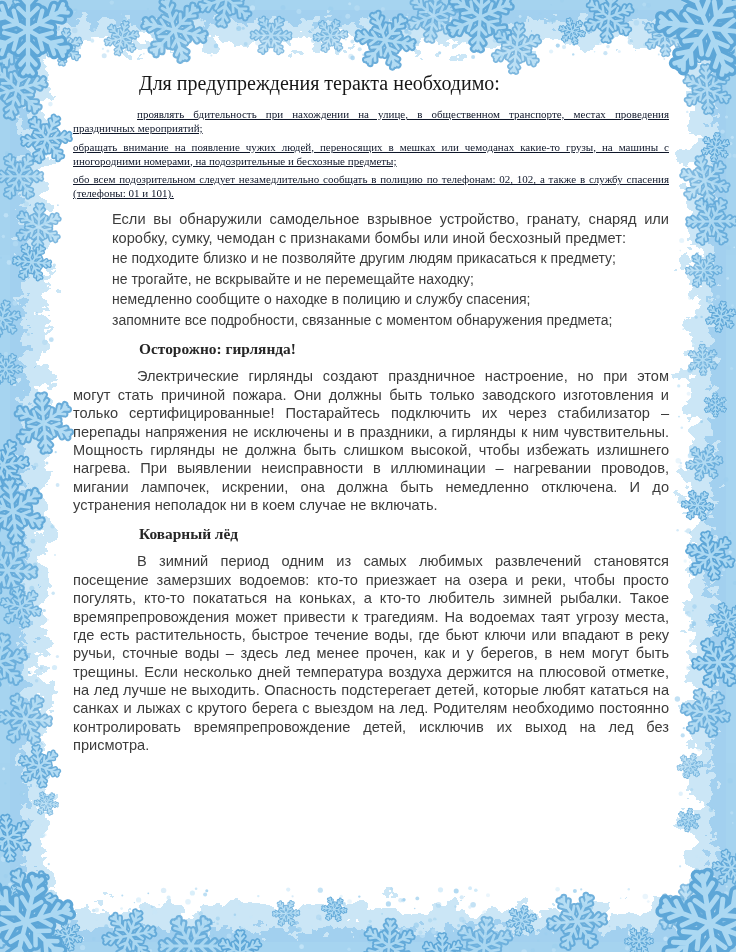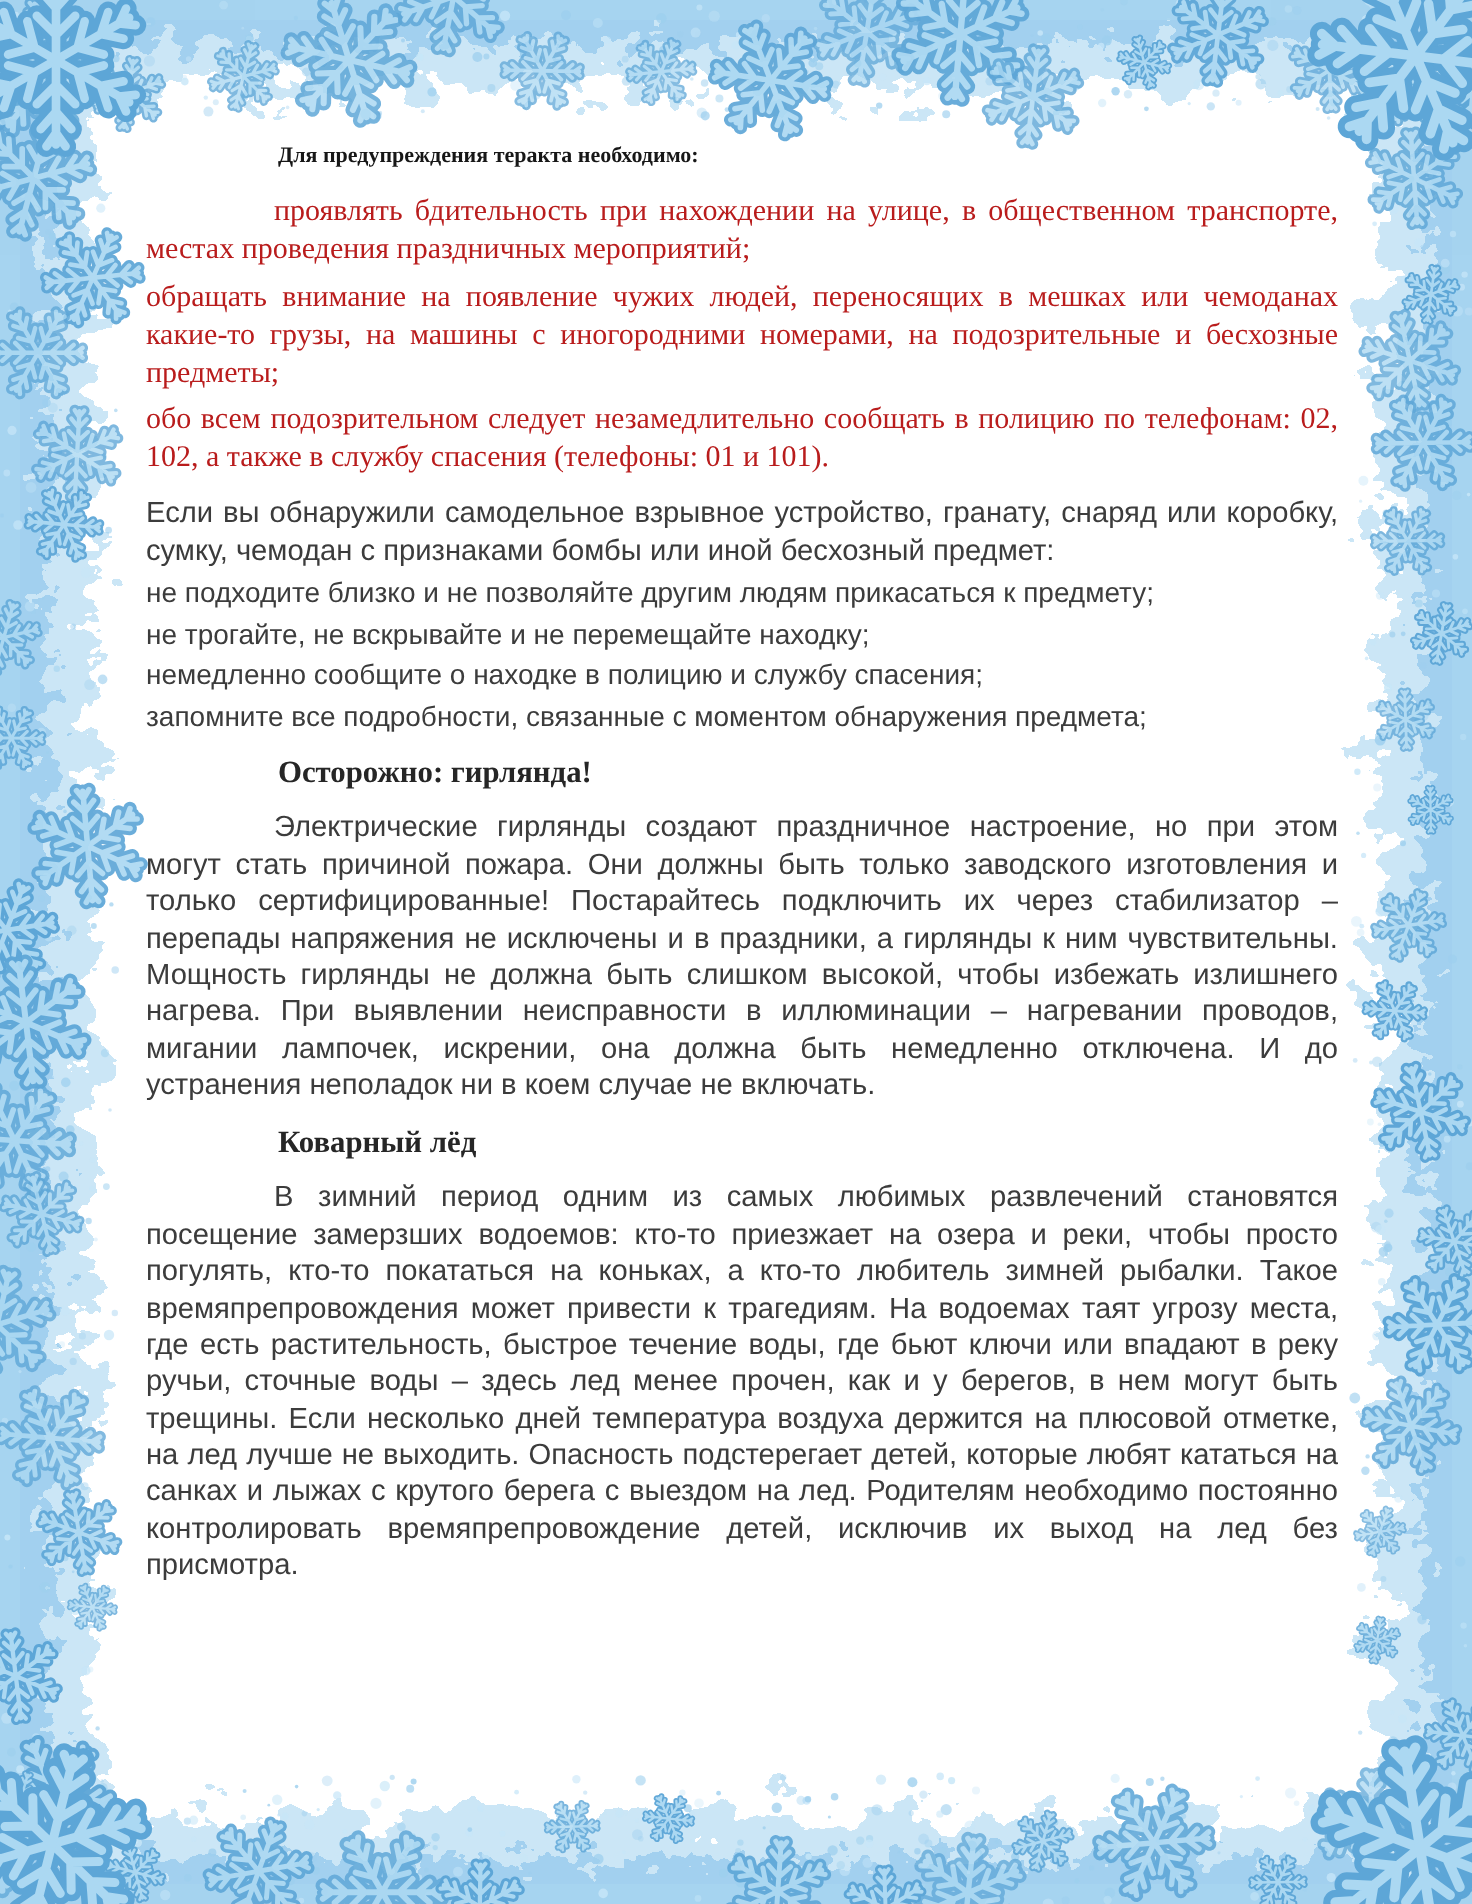--- a/index.html
+++ b/index.html
@@ -14,36 +14,36 @@
   }
   .border-svg{
     position:absolute;left:0;top:0;width:736px;height:952px;
     pointer-events:none;
   }
   .content{
     position:absolute;left:73px;top:72px;width:596px;
     z-index:2;
   }
   .content p{margin:0 0 5px 0;text-align:justify;line-height:1.26;}
-  .serif{font-family:"Liberation Serif","DejaVu Serif",serif;font-size:15px;color:#b91c1c;}
+  .serif{font-family:"Liberation Serif","DejaVu Serif",serif;font-size:11px;color:#0f172a;text-decoration:underline;}
   .sans{font-family:"Liberation Sans","DejaVu Sans",sans-serif;font-size:14.6px;color:#3c3c3c;}
   .h-serif{
     font-family:"Liberation Serif","DejaVu Serif",serif;
-    font-weight:bold;font-size:11px;color:#171717;
+    font-weight:normal;font-size:20px;color:#171717;
     margin:0 0 13px 66px;
   }
   .h-sans{
     font-family:Liberation Serif, serif;
     font-weight:bold;font-size:15.4px;color:#262626;
     margin:11px 0 9px 66px;
   }
   .indent{text-indent:64px;}
   .p-attention{margin-right:2px;}
   .p-report{margin-left:42px;margin-right:20px;margin-top:7px;margin-bottom:11px;}
-  .found-block{margin-top:9px;}
+  .found-block{margin-left:39px;margin-top:9px;}
   .found-block p{margin-bottom:3px;}
   .found-items div{
     font-family:"Liberation Sans","DejaVu Sans",sans-serif;
     font-size:14px;color:#3c3c3c;
     line-height:1.26;margin-bottom:3px;text-align:left;
   }
   .hope{margin-left:20px;text-indent:16px;margin-top:9px;margin-bottom:9px;}
   .garland-p2{margin-top:2px;}
 </style>
 </head>

